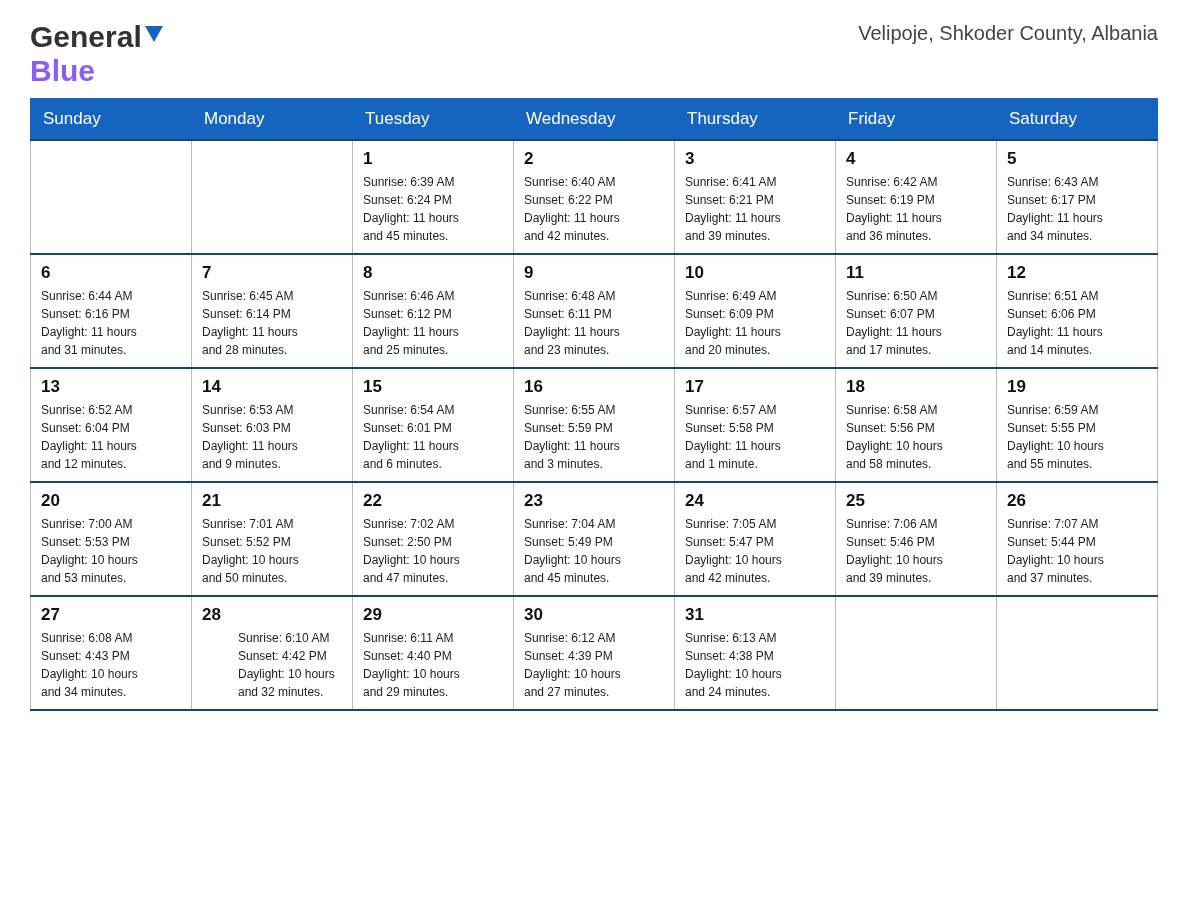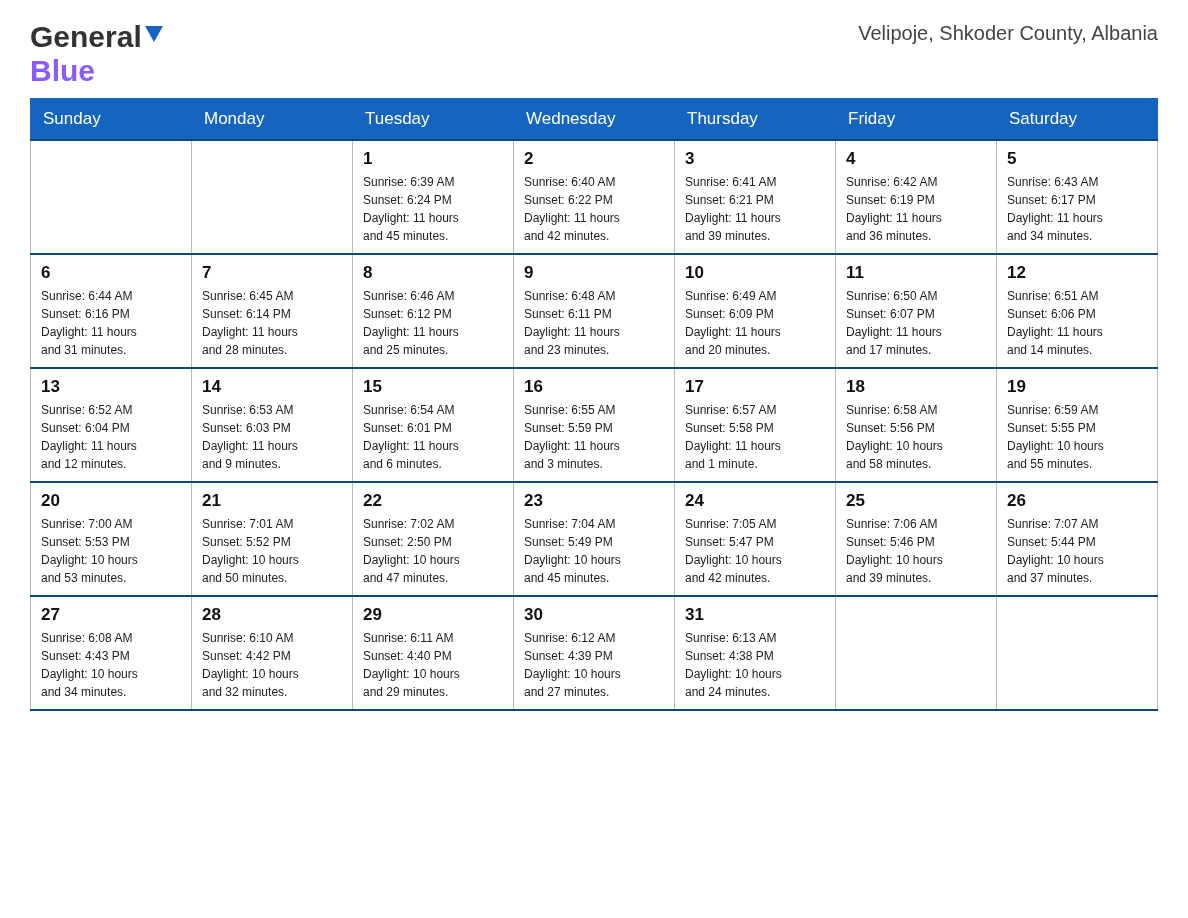--- a/index.html
+++ b/index.html
@@ -324,21 +324,21 @@
       <tr>
         <td>
           <span class="day-number">27</span>
           <div class="day-info" style="white-space: pre-line;">Sunrise: 6:08 AM
 Sunset: 4:43 PM
 Daylight: 10 hours
 and 34 minutes.</div>
         </td>
         <td>
           <span class="day-number">28</span>
-          <div class="day-info" style="white-space: pre-line;">Sunrise: 6:10 AM
+          <div class="day-info" style="white-space: pre-line; margin-left: 36px;">Sunrise: 6:10 AM
 Sunset: 4:42 PM
 Daylight: 10 hours
 and 32 minutes.</div>
         </td>
         <td>
           <span class="day-number">29</span>
           <div class="day-info" style="white-space: pre-line;">Sunrise: 6:11 AM
 Sunset: 4:40 PM
 Daylight: 10 hours
 and 29 minutes.</div>

